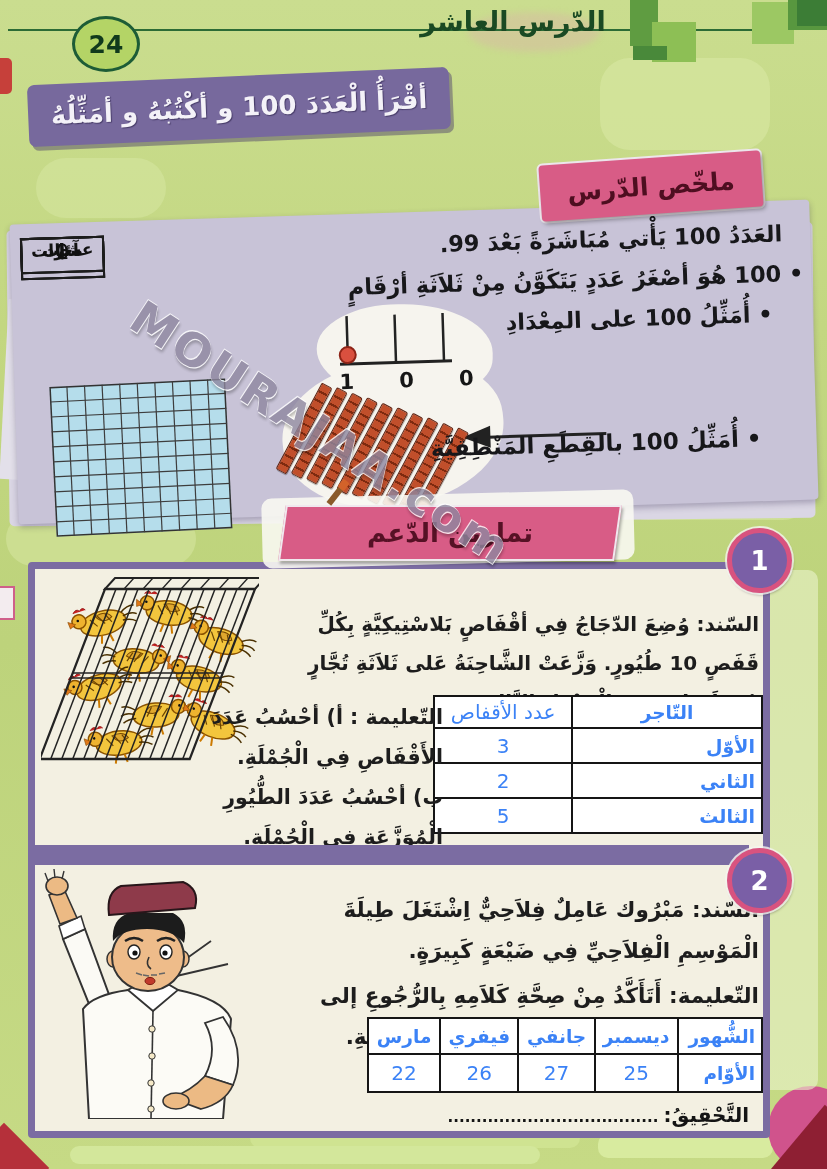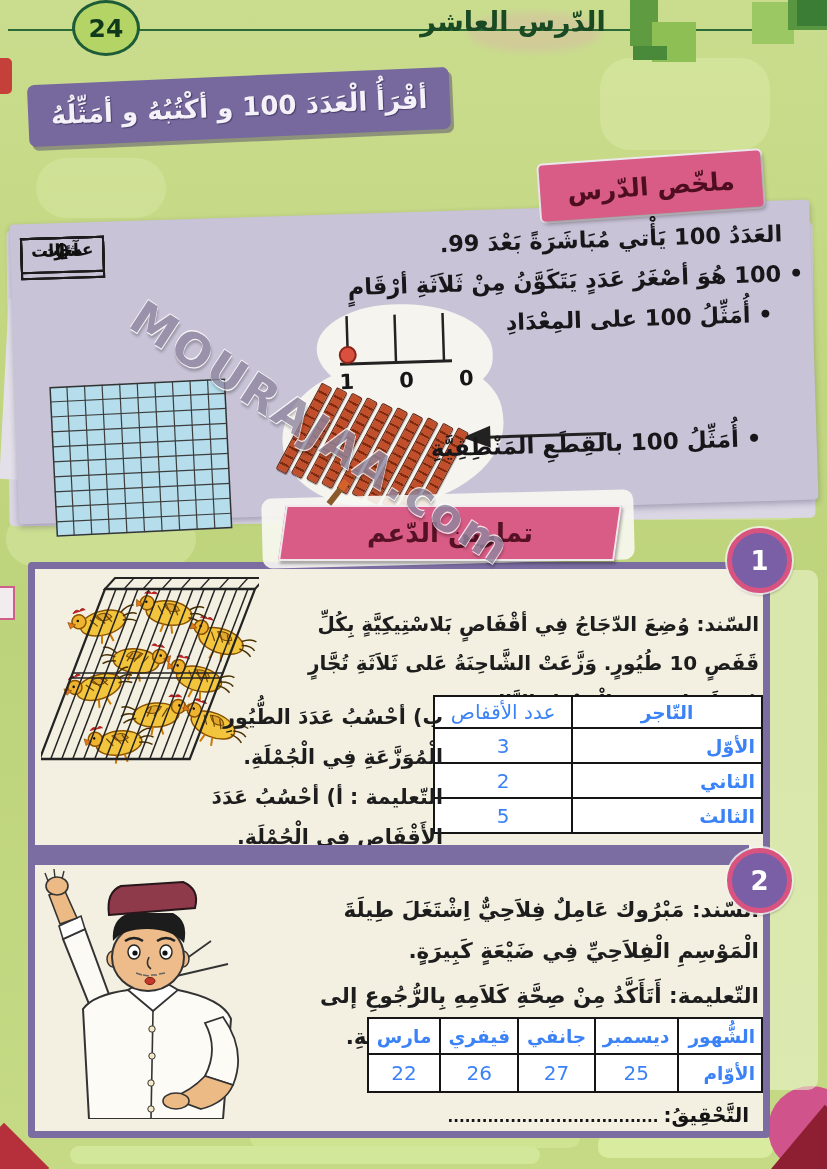--- a/index.html
+++ b/index.html
@@ -9,21 +9,21 @@
   .abs{position:absolute}
   .b1{left:600px;top:58px;width:170px;height:92px;background:#d8e7a4;opacity:.6;border-radius:30px}
   .b2{left:36px;top:158px;width:130px;height:60px;background:#d8e7a4;opacity:.5;border-radius:30px}
   .b3{left:618px;top:458px;width:195px;height:62px;background:#d9e8a6;opacity:.55;border-radius:30px}
   .b4{left:6px;top:512px;width:190px;height:54px;background:#d9e8a6;opacity:.5;border-radius:30px}
   .ghost{left:468px;top:12px;width:132px;height:40px;background:rgba(226,160,180,.28);border-radius:50%;filter:blur(3px)}
 
   
   .header-line{left:8px;top:29px;width:624px;height:2px;background:#2c6b35}
   .header-line2{left:690px;top:29px;width:64px;height:2px;background:#2c6b35}
-  .page-badge{left:72px;top:0;width:62px;height:50px;border-radius:50%;
+  .page-badge{left:72px;top:16px;width:62px;height:50px;border-radius:50%;
               background:#b4d466;border:3px solid #1d5c36;color:#113a1c;
               display:flex;align-items:center;justify-content:center;
               font-size:25px;font-weight:bold}
   .header-title{left:398px;top:6px;width:230px;text-align:center;color:#1a4a23;
                 font-size:27px;font-weight:bold}
   .sq{position:absolute}
   .sq-a{left:630px;top:0;width:28px;height:46px;background:#5f9c41}
   .sq-b{left:652px;top:22px;width:44px;height:40px;background:#8dbf55}
   .sq-c{left:633px;top:46px;width:34px;height:14px;background:#49893a}
   .sq-d{left:752px;top:2px;width:42px;height:42px;background:#9cc863}
@@ -338,25 +338,25 @@
       </tr>
       <tr>
         <td class="c-merch">الثالث</td>
         <td class="c-num">5</td>
       </tr>
     </tbody>
       </table>
 
     <div class="para ex1-instr">
       <div>
-        <span>ب) أحْسُبُ عَدَدَ الطُّيُورِ الْمُوَزَّعَةِ فِي الْجُمْلَةِ.</span>
+        <span class="lbl">التّعليمة :</span>
+        <span>أ) أحْسُبُ عَدَدَ الأَقْفَاصِ فِي الْجُمْلَةِ.</span>
       </div>
       <div>
-        <span class="lbl">التّعليمة :</span>
-        <span>أ) أحْسُبُ عَدَدَ الأَقْفَاصِ فِي الْجُمْلَةِ.</span>
+        <span>ب) أحْسُبُ عَدَدَ الطُّيُورِ الْمُوَزَّعَةِ فِي الْجُمْلَةِ.</span>
       </div>
     </div>
 
     <div class="ex-sep"></div>
 
     <svg class="man-svg" viewBox="0 0 240 250">
       <path d="M122,112 L178,72 M122,112 L195,95" stroke="#333" stroke-width="1.8" fill="none"></path>
       <path d="M62,150 L30,70 L52,60 L82,142 Z" fill="#fbfaf5" stroke="#333" stroke-width="2"></path>
       <path d="M30,70 L52,60 L48,47 L26,57 Z" fill="#fff" stroke="#333" stroke-width="1.6"></path>
       <path d="M27,55 L16,26 L31,20 L44,49 Z" fill="#ecba84" stroke="#333" stroke-width="1.6"></path>

